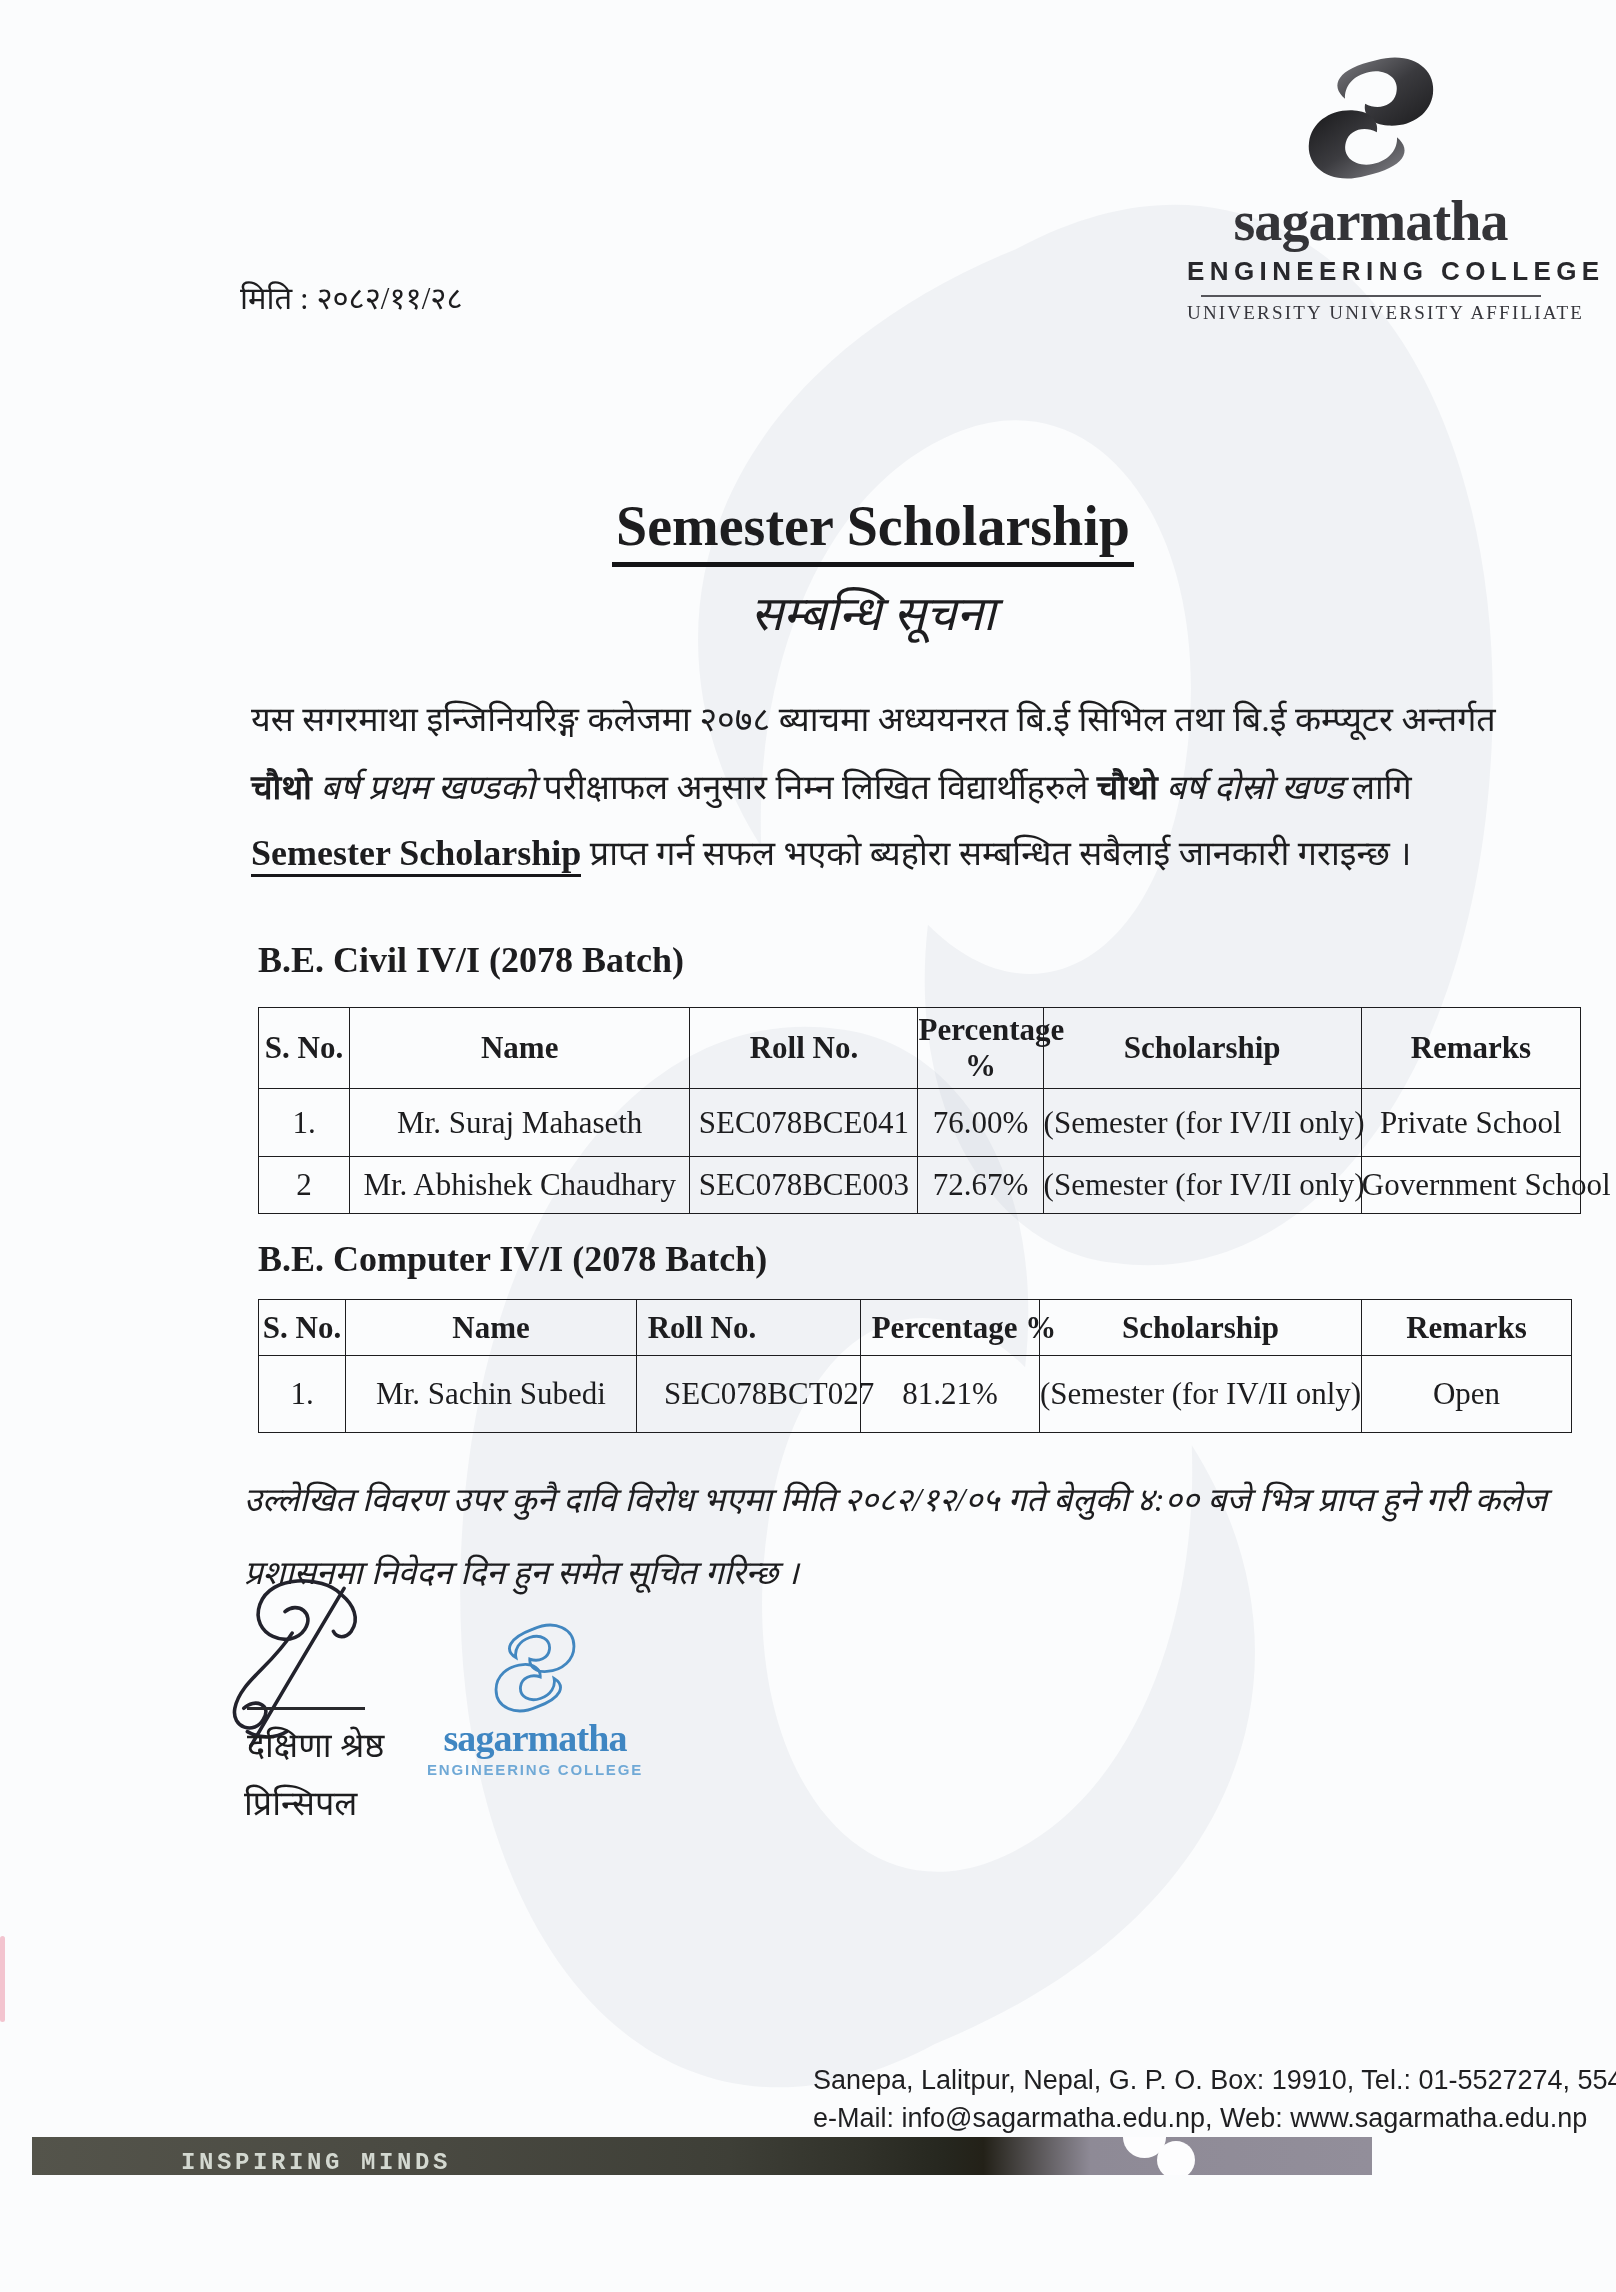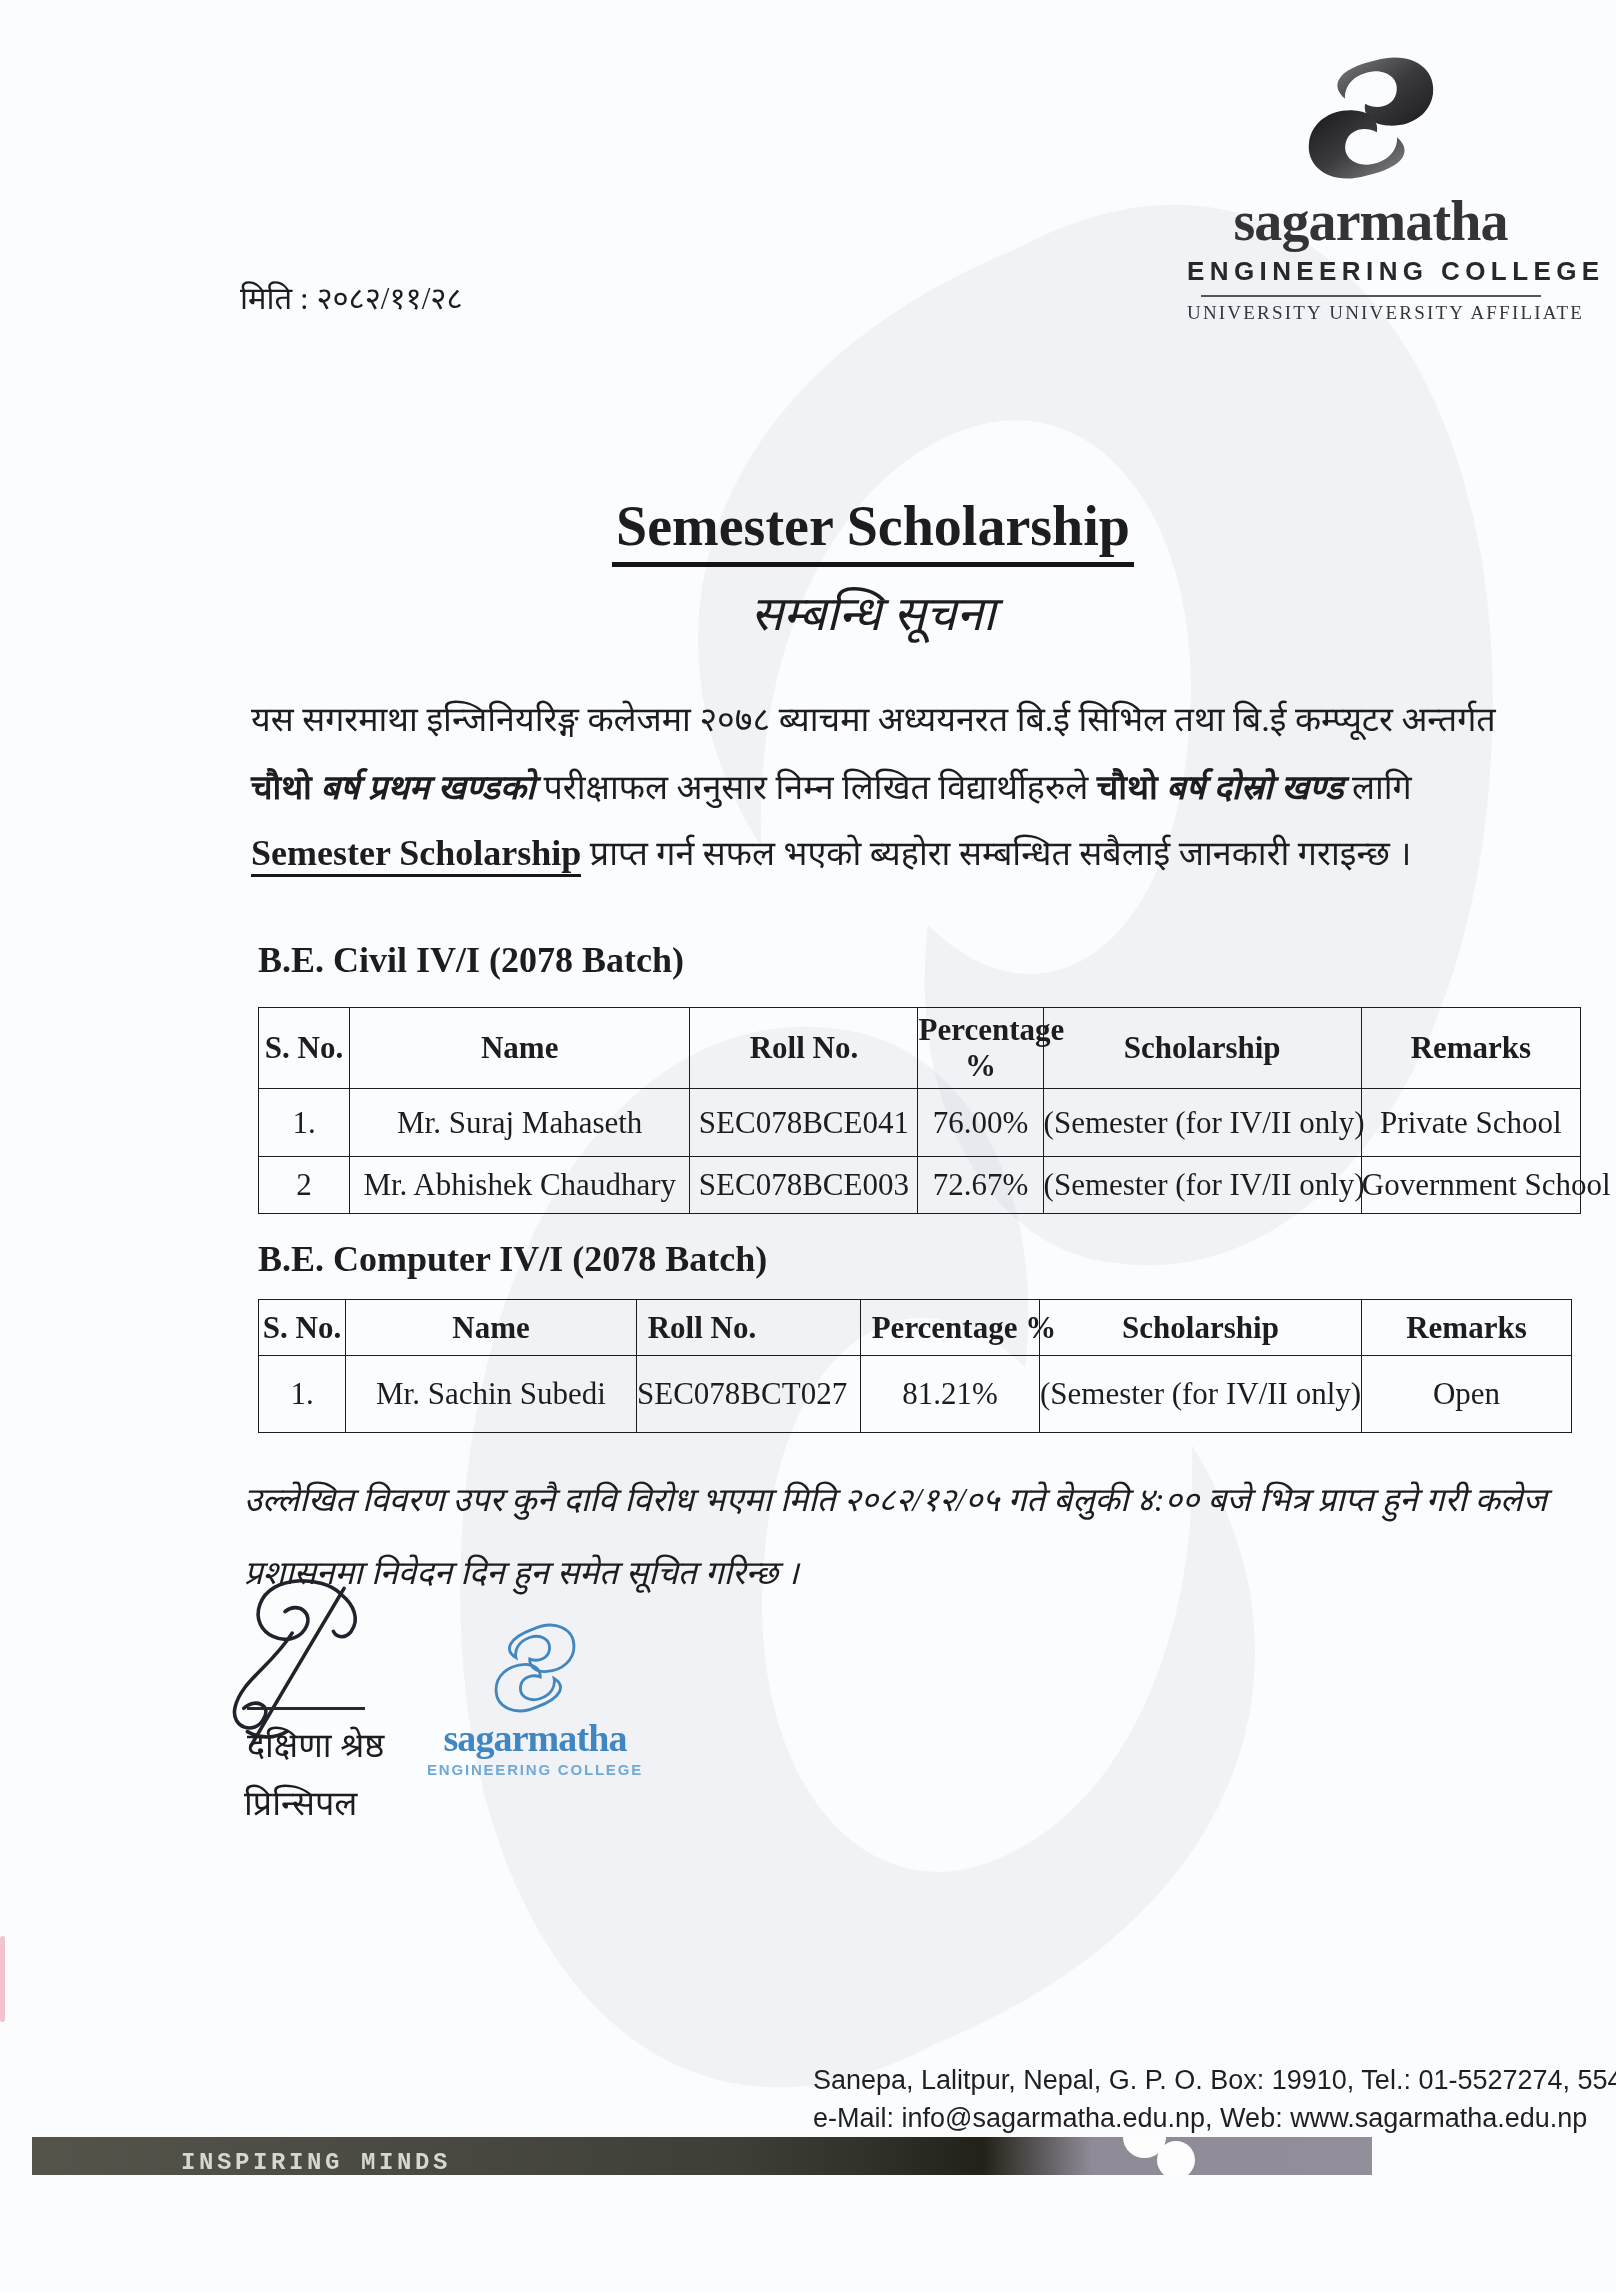--- a/index.html
+++ b/index.html
@@ -27,21 +27,21 @@
 
   
   #title-block { left:497px; top:494px; width:752px; text-align:center; }
   #title-main { display:inline-block; font-size:56px; font-weight:bold; border-bottom:5.4px solid #141416; padding:0 3.6px 3.6px 3.6px; }
   #title-nepali { font-size:48px; font-weight:400; font-style:italic; margin-top:12.5px; }
 
   
   #intro { left:251px; top:695px; width:1254px; font-size:34px; }
   #intro .line { position:absolute; left:0; white-space:nowrap; }
   .b { font-weight:bold; }
-  .bi { font-weight:bold; font-style:italic; }
+  .bi { font-weight:normal; font-style:italic; }
   .ul-bold { font-weight:bold; border-bottom:3.6px solid #17171a; padding-bottom:0.9px; font-size:36px; }
 
   
   .section-heading { font-size:36px; font-weight:bold; }
 
   
   table.doc-table { position:absolute; border-collapse:collapse; table-layout:fixed; background:transparent; }
   .doc-table th, .doc-table td {
     border:1.8px solid #1d1d1f; vertical-align:middle; text-align:center;
     font-family:"Liberation Serif","DejaVu Serif",serif; overflow:visible; padding:0;
@@ -51,21 +51,21 @@
   .th-sno { text-align:left; padding-left:9px; }
   .td-name { text-align:left; padding-left:14.3px; }
   .td-sch { white-space:nowrap; padding-left:7.2px;margin-left:28px; }
   .td-rem { white-space:nowrap; }
   #table-civil tr.hdr { height:81px; }
   #table-civil tr.r0 { height:68px; }
   #table-civil tr.r1 { height:57px; }
   #table-computer tr.hdr { height:56px; }
   #table-computer tr.r0 { height:77px; }
   #table-computer .th-roll, #table-computer .th-pct { text-align:left; padding-left:10.7px; white-space:nowrap; }
-  #table-computer .td-roll { text-align:left; padding-left:0; }
+  #table-computer .td-roll { text-align:left; padding-left:27px; }
 
   
   #closing { left:244px; top:1476px; width:1290px; font-size:33px; font-style:italic; }
   #closing .line { position:absolute; left:0; white-space:nowrap; }
 
   
   #sig-scribble { left:199px; top:1574px; }
   #sig-line { left:247px; top:1707px; width:118px; height:2.7px; background:#2a2a2e; }
   #sig-name { left:247px; top:1721px; font-size:34px; }
   #sig-title { left:244px; top:1779px; font-size:34px; }

